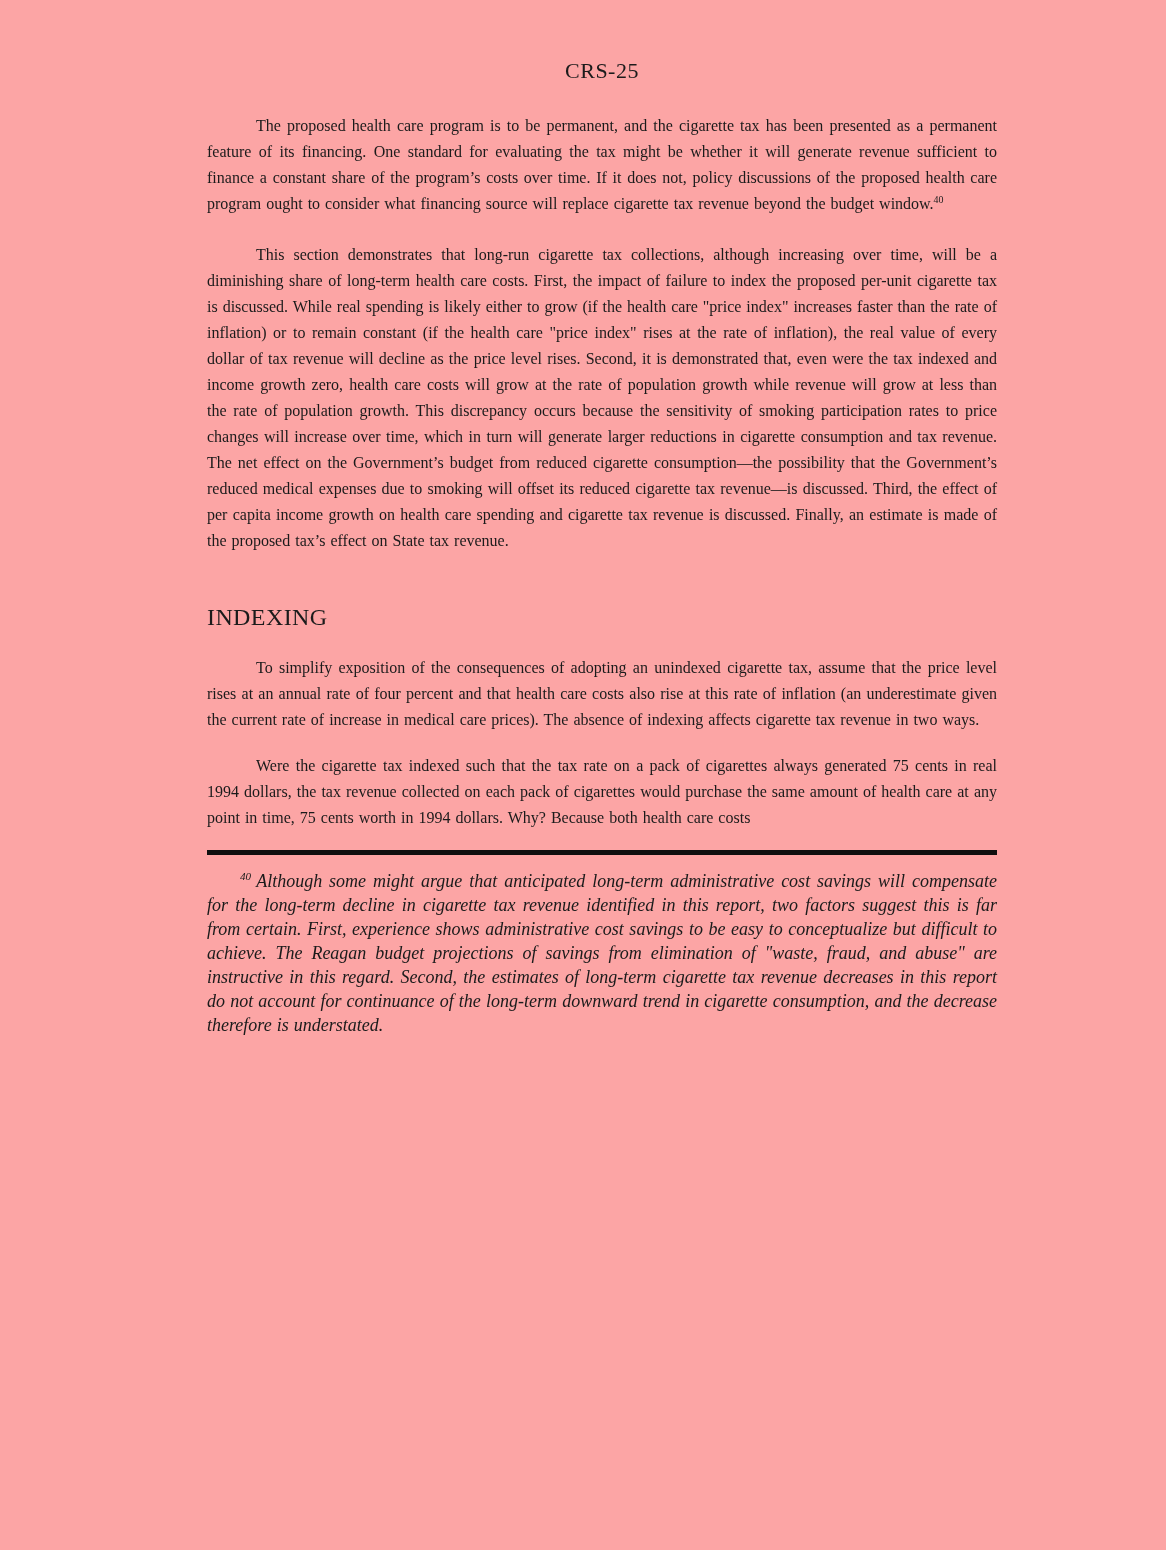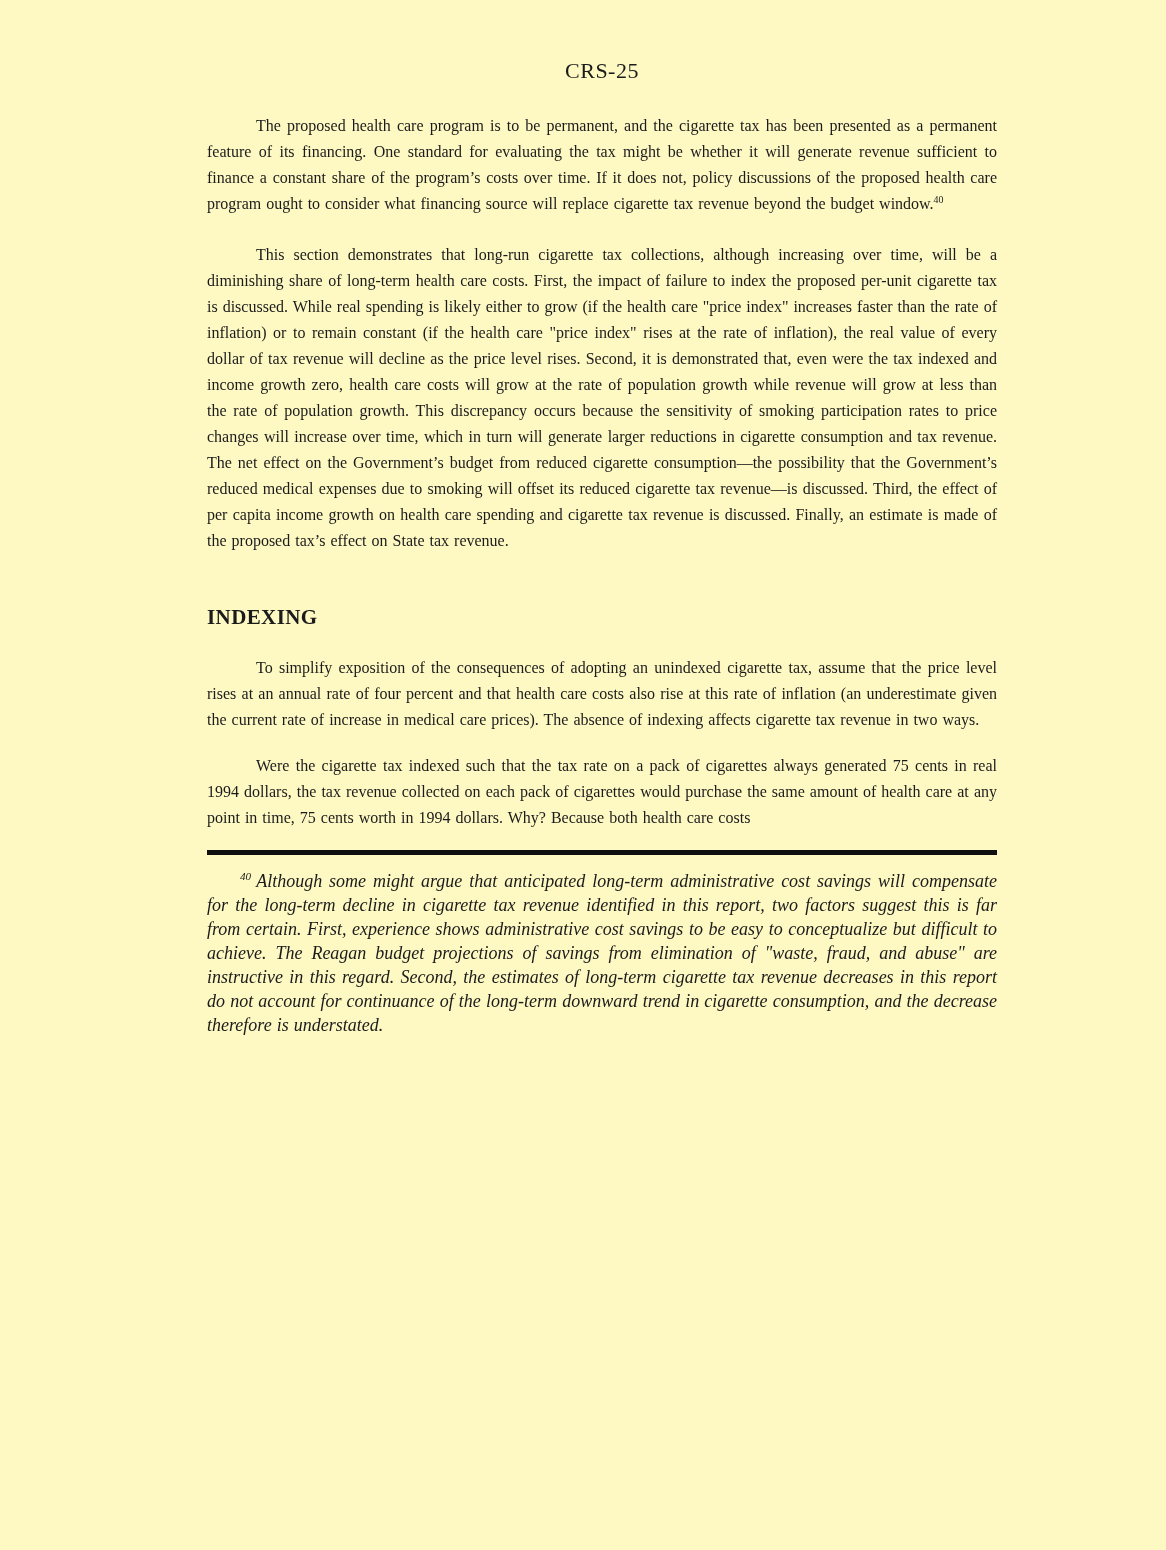--- a/index.html
+++ b/index.html
@@ -4,21 +4,21 @@
 <style>
   html, body {
     margin: 0;
     padding: 0;
     background: #f8f8f6;
   }
   .page {
     position: relative;
     width: 1166px;
     height: 1550px;
-    background: #fef9c3;
+    background: #fca5a5;
     color: #1b1b1b;
     font-family: "Liberation Serif", "DejaVu Serif", serif;
     overflow: hidden;
   }
   .content {
     position: absolute;
     left: 207px;
     top: 0;
     width: 790px;
   }
@@ -44,23 +44,23 @@
     text-align: justify;
     text-indent: 49px;
     word-spacing: 1px;
   }
   .p1 { margin-top: 29px; }
   .p2 { margin-top: 25px; }
   .p3 { margin-top: 24px; }
   .p4 { margin-top: 20px; }
   .subheading {
     margin: 50px 0 0 0;
-    font-size: 21px;
+    font-size: 24px;
     line-height: 27px;
-    font-weight: bold;
+    font-weight: normal;
     letter-spacing: 0.4px;
   }
   sup.fn-ref {
     font-size: 0.62em;
     line-height: 0;
     vertical-align: super;
   }
   .footnote-rule {
     margin-top: 19px;
     width: 790px;

